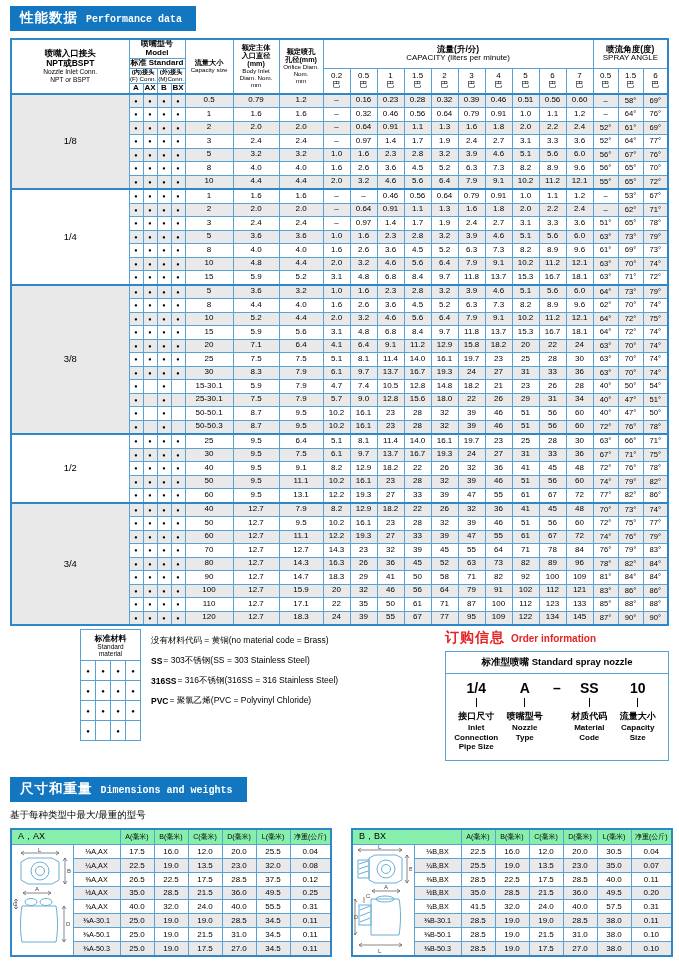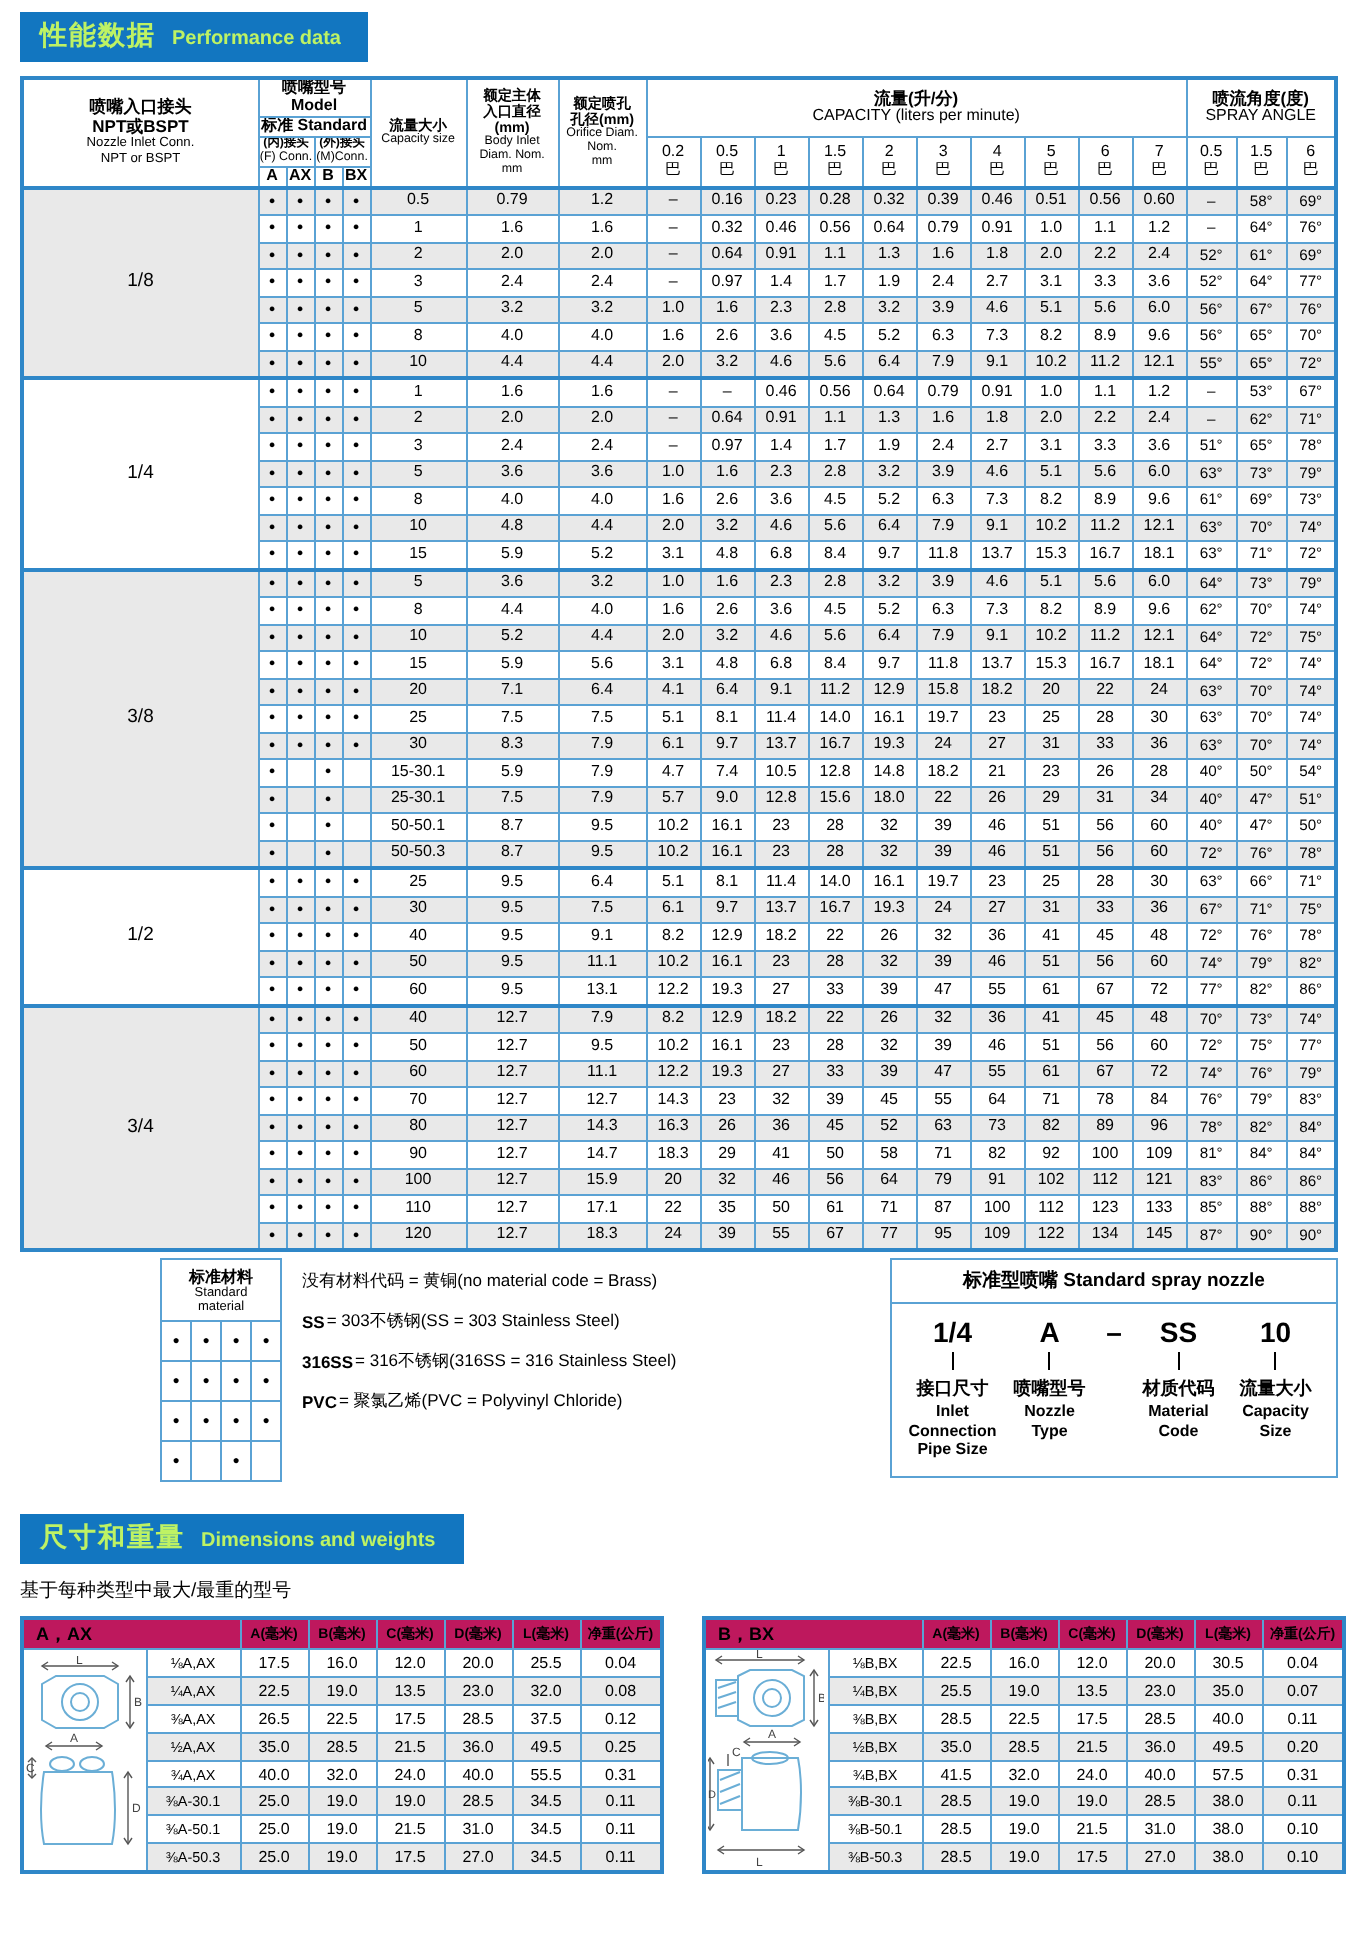--- a/index.html
+++ b/index.html
@@ -1,18 +1,18 @@
 <!DOCTYPE html>
 <html><head>
 <meta charset="utf-8">
 <style>
   html,body{margin:0;padding:0;}
   body{width:679px;height:972px;background:#fff;font-family:"Liberation Sans",sans-serif;color:#000;}
   .page{padding:6px 10px 0 10px;position:relative;}
-  .title-bar{background:#1276c0;color:#bef264;display:inline-flex;align-items:baseline;gap:8px;padding:3px 14px 4px 10px;}
+  .title-bar{background:#1276c0;color:#ffffff;display:inline-flex;align-items:baseline;gap:8px;padding:3px 14px 4px 10px;font-family:Liberation Mono, monospace;}
   .t-zh{font-size:13.5px;font-weight:bold;letter-spacing:1px;}
   .t-en{font-size:10px;font-weight:bold;}
   table.data{border-collapse:collapse;table-layout:fixed;width:659px;margin-top:7px;border:2px solid #2f87c8;}
   .data th,.data td{border:1px solid #5aa2d4;text-align:center;vertical-align:middle;padding:0;line-height:1.12;overflow:hidden;}
   .data thead th{font-weight:bold;font-size:8px;}
   .zh9{font-size:8.5px;font-weight:bold;}
   .en7{font-size:6.6px;font-weight:normal;}
   .zh75{font-size:7.2px;font-weight:bold;}
   .en63{font-size:6.2px;font-weight:normal;}
   .press div{font-size:8px;font-weight:normal;}
@@ -49,21 +49,21 @@
   .oval{font-size:14px;font-weight:bold;}
   .otick{width:1px;height:9px;background:#000;margin:2px auto 3px auto;}
   .ozh{font-size:9px;font-weight:bold;}
   .oen{font-size:8px;font-weight:bold;line-height:1.2;}
   
   .dims-section{margin-top:16px;}
   .dims-subtitle{font-size:9.5px;font-weight:normal;margin:7px 0 6px 0;}
   .dims-tables{display:flex;gap:19px;}
   table.dims{border-collapse:collapse;table-layout:fixed;width:320px;border:2px solid #2f87c8;}
   .dims th,.dims td{border:1px solid #5aa2d4;text-align:center;vertical-align:middle;padding:0;overflow:hidden;}
-  .dims thead th{background:#be185d;font-size:7px;font-weight:bold;height:14px;}
+  .dims thead th{background:#86efac;font-size:7px;font-weight:normal;height:14px;}
   .dims thead th.dname{text-align:left;padding-left:6px;font-size:9px;}
   .dims tbody td{height:12.5px;font-size:8px;background:#fff;}
   .dims tbody tr.stripe td{background:#e9e9e9;}
   .dims tbody td.dlabel{font-size:7.2px;}
   .dims tbody td.diag{background:#fff;}
   .diag svg{display:block;margin:0 auto;}
   .dsvg text{font-size:6px;fill:#444;font-family:"Liberation Sans",sans-serif;}
   .dsvg .ln{stroke:#6aaed6;fill:none;stroke-width:1;}
   .dsvg .ar{stroke:#555;fill:none;stroke-width:0.7;}
 </style>
@@ -1121,20 +1121,24 @@
           <div id="mat-lines">
               <div class="mat-line">没有材料代码 = 黄铜(no material code = Brass)</div>
               <div class="mat-line"><b>SS</b> = 303不锈钢(SS = 303 Stainless Steel)</div>
               <div class="mat-line"><b>316SS</b> = 316不锈钢(316SS = 316 Stainless Steel)</div>
               <div class="mat-line"><b>PVC</b> = 聚氯乙烯(PVC = Polyvinyl Chloride)</div>
             </div>
         </div>
       </div>
 
       <div class="order-block">
+        <div class="order-title">
+          <span class="o1">订购信息</span>
+          <span class="o2">Order information</span>
+        </div>
         <div class="order-box">
           <div class="order-box-header">标准型喷嘴 Standard spray nozzle</div>
           <div class="order-cols" id="order-cols">
               <div class="ocol">
                 <div class="oval">1/4</div>
                 <div class="otick"></div>
                 <div class="ozh">接口尺寸</div>
                 <div class="oen">Inlet</div>
                 <div class="oen">Connection</div>
                 <div class="oen">Pipe Size</div>

